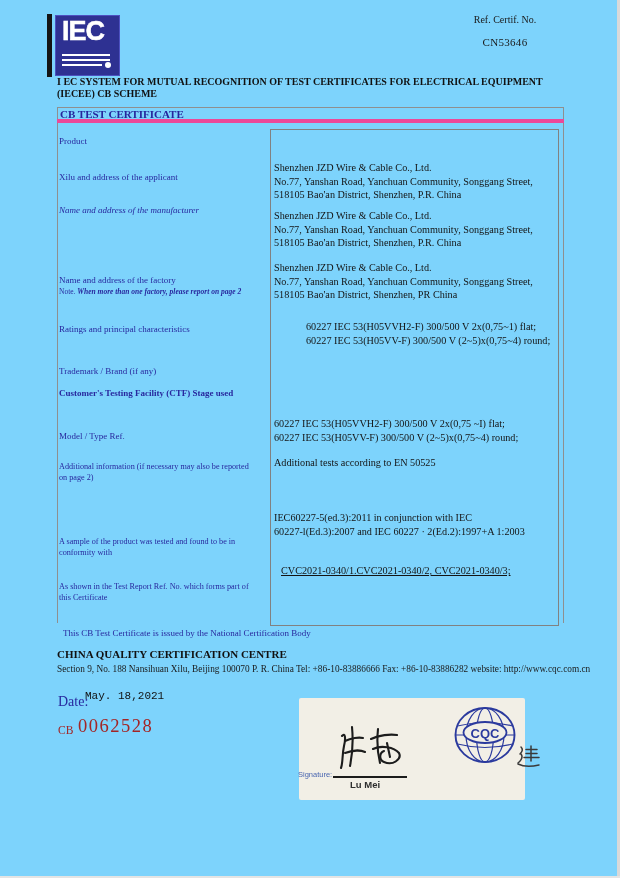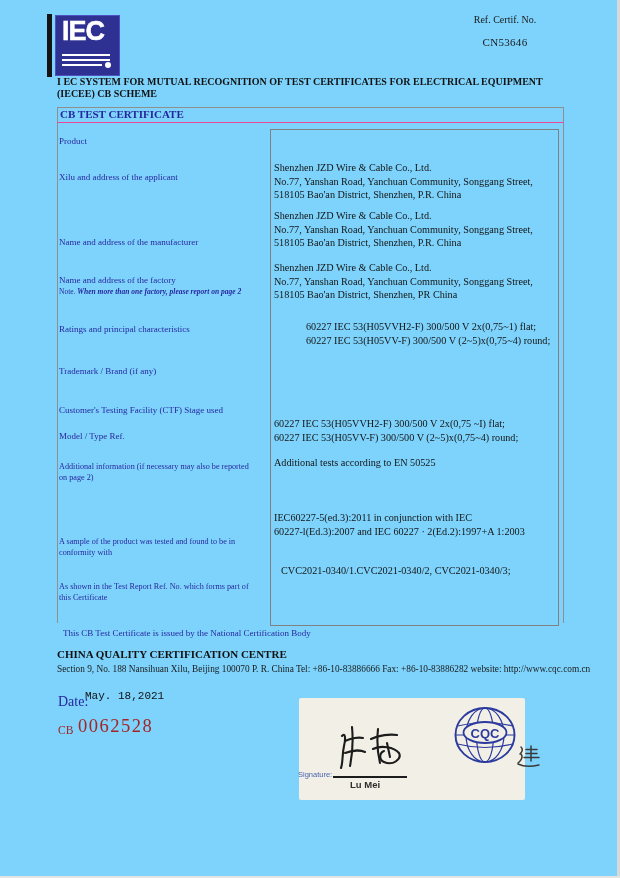--- a/index.html
+++ b/index.html
@@ -24,21 +24,21 @@
   .ref-label{font-size:10px;}
   .ref-number{font-size:11px;margin-top:11px;letter-spacing:0.3px;}
 
   .scheme-title{position:absolute;left:57px;top:76px;width:522px;font-weight:bold;
                 font-size:10px;line-height:11.5px;color:#111111;white-space:pre-line;}
 
   
   .outer-box{position:absolute;left:57px;top:107px;width:507px;height:516px;box-sizing:border-box;
              border:1px solid #8f8f8f;border-bottom:none;}
   .cert-title{position:absolute;left:57px;top:107px;width:507px;height:16px;box-sizing:border-box;
-              border-bottom:1px solid #ec4899;color:#26269c;font-weight:bold;font-size:11px;
+              border-bottom:4px solid #ec4899;color:#26269c;font-weight:bold;font-size:11px;
               padding:1px 0 0 3px;}
   .values-box{position:absolute;left:270px;top:129px;width:289px;height:497px;box-sizing:border-box;
               border:1px solid #818181;}
 
   .lab{position:absolute;left:59px;width:215px;color:#28289e;font-size:9px;line-height:11.5px;
        white-space:pre-line;}
   .lab.small{font-size:8.2px;line-height:11px;}
   .note{position:absolute;left:59px;width:210px;color:#28289e;font-size:7.5px;}
   .note .it{font-style:italic;font-weight:bold;}
   .val{position:absolute;left:274px;width:282px;color:#141414;font-size:10.2px;line-height:13.5px;
@@ -87,29 +87,29 @@
 
   <div class="scheme-title">I EC SYSTEM FOR MUTUAL RECOGNITION OF TEST CERTIFICATES FOR ELECTRICAL EQUIPMENT
 (IECEE) CB SCHEME</div>
 
   <div class="outer-box"></div>
   <div class="cert-title">CB TEST CERTIFICATE</div>
   <div class="values-box"></div>
 
   <div class="lab" style="top:136px;">Product</div>
   <div class="lab" style="top:172px;">Xilu and address of the applicant</div>
-  <div class="lab" style="top:237px;">Name and address of the manufacturer</div>
+  <div class="lab" style="top:205px;font-style:italic;">Name and address of the manufacturer</div>
   <div class="lab" style="top:275px;">Name and address of the factory</div>
   <div class="note" style="top:287px;">
     <span>Note.</span>
     <span class="it">When more than one factory, please report on page 2</span>
   </div>
   <div class="lab" style="top:324px;">Ratings and principal characteristics</div>
   <div class="lab" style="top:366px;">Trademark / Brand (if any)</div>
-  <div class="lab" style="top:405px;">Customer's Testing Facility (CTF) Stage used</div>
+  <div class="lab" style="top:388px;font-weight:bold;">Customer's Testing Facility (CTF) Stage used</div>
   <div class="lab" style="top:431px;">Model / Type Ref.</div>
   <div class="lab small" style="top:461px;">Additional information (if necessary may also be reported
 on page 2)</div>
   <div class="lab small" style="top:536px;">A sample of the product was tested and found to be in
 conformity with</div>
   <div class="lab small" style="top:581px;">As shown in the Test Report Ref. No. which forms part of
 this Certificate</div>
 
   <div class="val" style="top:161px;">Shenzhen JZD Wire &amp; Cable Co., Ltd.
 No.77, Yanshan Road, Yanchuan Community, Songgang Street,
@@ -122,21 +122,21 @@
 518105 Bao'an District, Shenzhen, PR China</div>
   <div class="val" style="top:320px;margin-left:32px;">60227 IEC 53(H05VVH2-F) 300/500 V 2x(0,75~1) flat;
 60227 IEC 53(H05VV-F) 300/500 V (2~5)x(0,75~4) round;</div>
   <div class="val" style="top:364px;"></div>
   <div class="val" style="top:405px;"></div>
   <div class="val" style="top:417px;">60227 IEC 53(H05VVH2-F) 300/500 V 2x(0,75 ~I) flat;
 60227 IEC 53(H05VV-F) 300/500 V (2~5)x(0,75~4) round;</div>
   <div class="val" style="top:456px;">Additional tests according to EN 50525</div>
   <div class="val" style="top:511px;">IEC60227-5(ed.3):2011 in conjunction with IEC
 60227-l(Ed.3):2007 and IEC 60227 · 2(Ed.2):1997+A 1:2003</div>
-  <div class="val" style="top:564px;left:281px;">CVC2021-0340/1.CVC2021-0340/2, CVC2021-0340/3;</div>
+  <div class="val" style="top:564px;left:281px;text-decoration:underline;">CVC2021-0340/1.CVC2021-0340/2, CVC2021-0340/3;</div>
 
   <div class="issued-note">This CB Test Certificate is issued by the National Certification Body</div>
   <div class="ncb-name">CHINA QUALITY CERTIFICATION CENTRE</div>
   <div class="ncb-address">Section 9, No. 188 Nansihuan Xilu, Beijing 100070 P. R. China Tel: +86-10-83886666 Fax: +86-10-83886282 website: http://www.cqc.com.cn</div>
   <div class="date-label">Date:</div>
   <div class="date-value">May. 18,2021</div>
   <div class="cb-prefix">CB</div>
   <div class="cb-number">0062528</div>
 
   <div class="sig-patch"></div>

